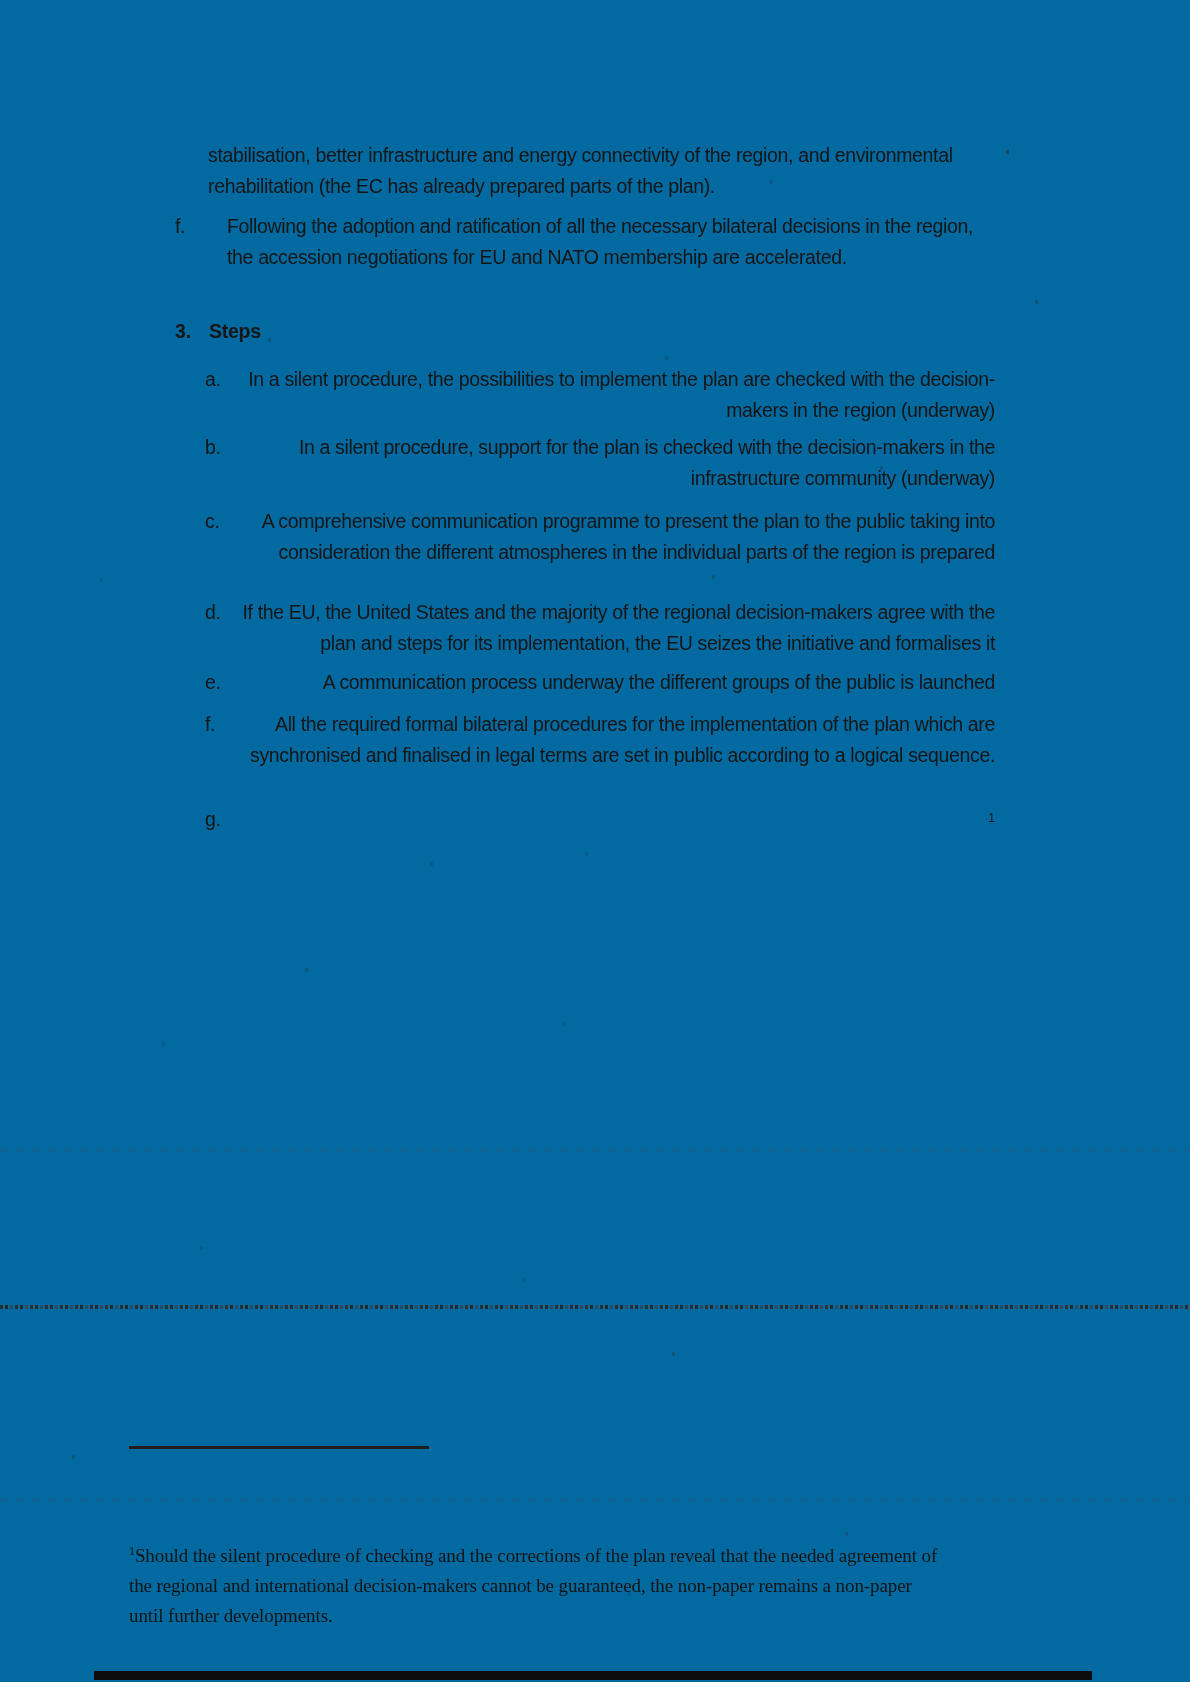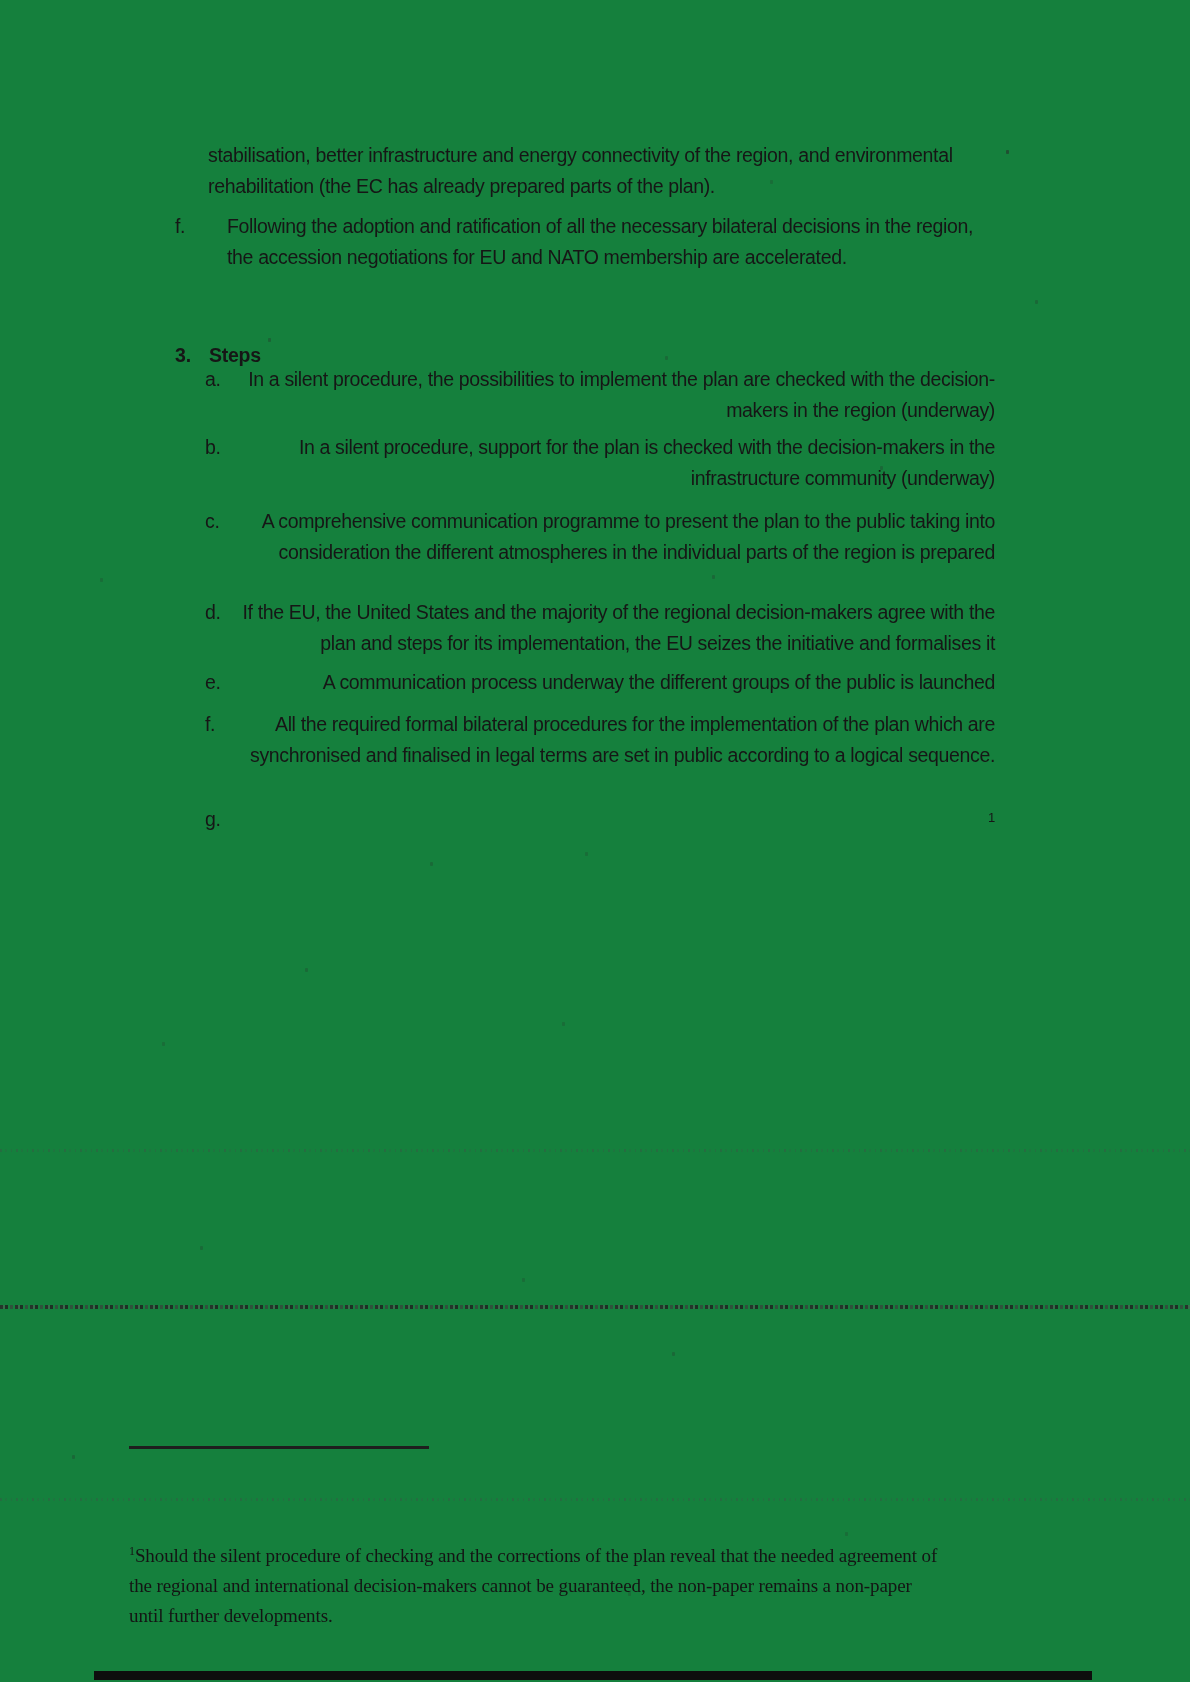--- a/index.html
+++ b/index.html
@@ -4,21 +4,21 @@
 <style>
   html, body {
     margin: 0;
     padding: 0;
     background: #ffffff;
   }
   .page {
     position: relative;
     width: 1190px;
     height: 1682px;
-    background: #15803d;
+    background: #0369a1;
     overflow: hidden;
     font-family: "Liberation Sans", sans-serif;
     color: #161616;
   }
   .bodytext {
     font-size: 19.5px;
     line-height: 31px;
     letter-spacing: -0.35px;
   }
   .para {
@@ -140,21 +140,21 @@
 
   <div class="para bodytext" style="top:140px; left:208px; width:788px;">
     <span>stabilisation, better infrastructure and energy connectivity of the region, and environmental rehabilitation (the EC has already prepared parts of the plan).</span>
   </div>
 
   <div class="para bodytext hang" style="top:211px; left:175px; width:822px;">
     <span class="item-label">f.</span>
     <span class="item-text">Following the adoption and ratification of all the necessary bilateral decisions in the region, the accession negotiations for EU and NATO membership are accelerated.</span>
   </div>
 
-  <div class="section-head" style="top:320px; left:175px;margin-top:24px;">
+  <div class="section-head" style="top:320px; left:175px;">
     <span class="sec-num">3.</span><span class="sec-title">Steps</span>
   </div>
 
   <div class="step bodytext" style="top:364px;">
     <span class="step-label">a.</span>
     <span class="step-text">In a silent procedure, the possibilities to implement the plan are checked with the decision-makers in the region (underway)</span>
   </div>
 
   <div class="step bodytext" style="top:432px;">
     <span class="step-label">b.</span>

